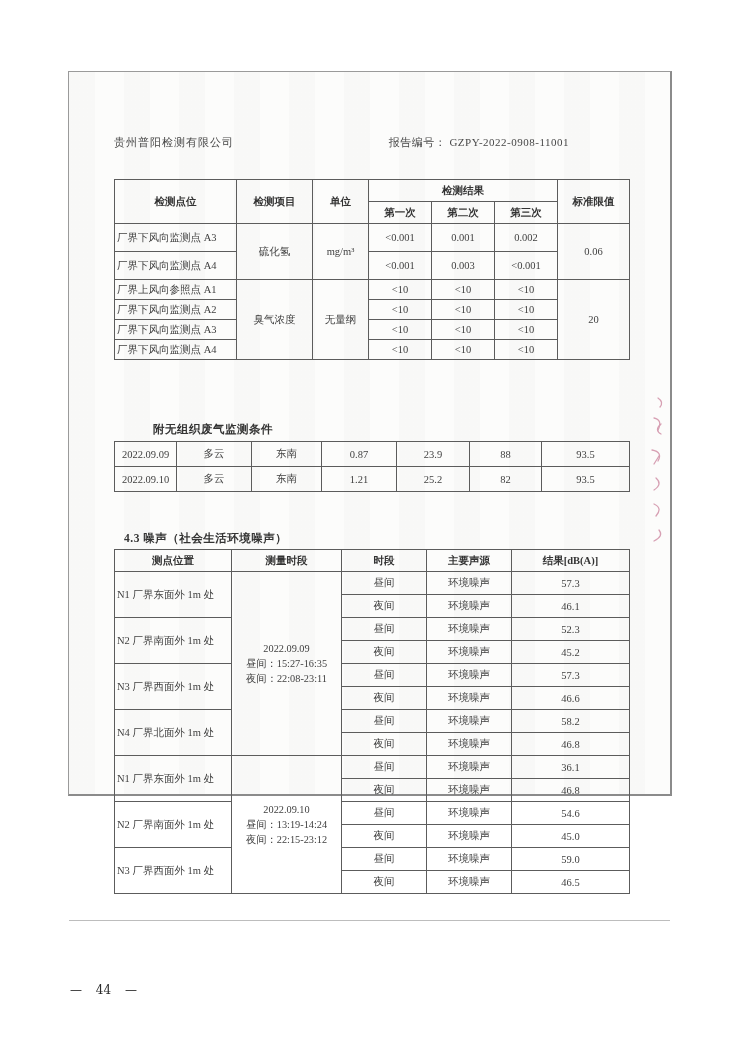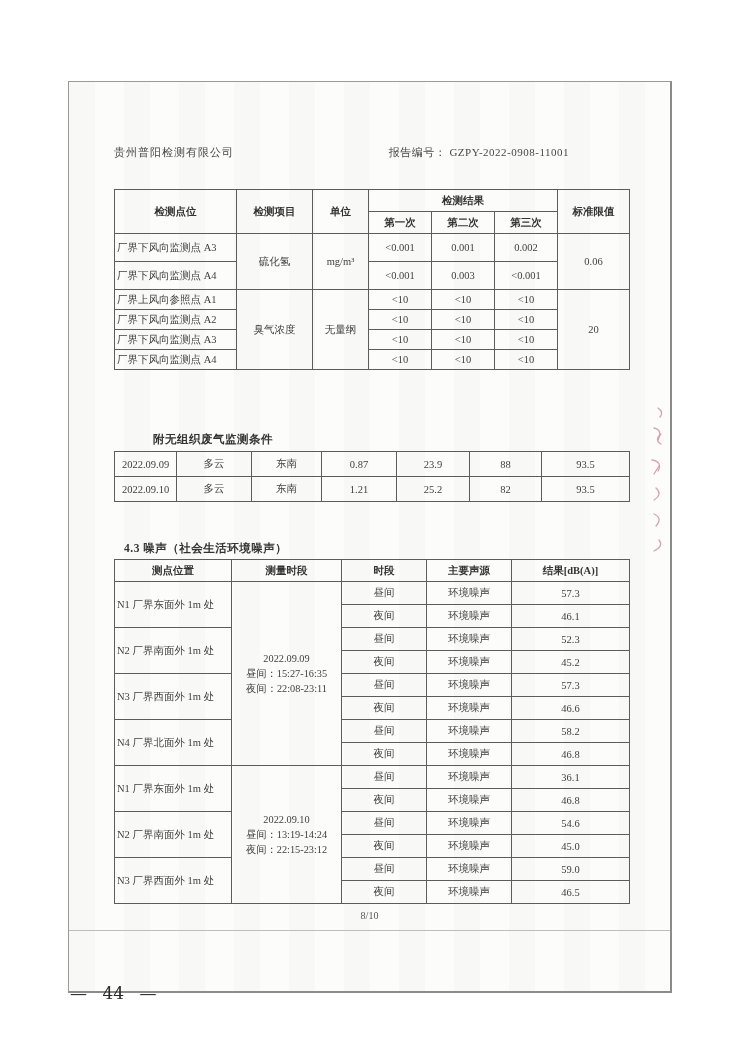--- a/index.html
+++ b/index.html
@@ -1,20 +1,20 @@
 <!DOCTYPE html>
 <html><head>
 <meta charset="utf-8">
 <style>
   * { margin:0; padding:0; box-sizing:border-box; }
   html,body { width:740px; height:1046px; background:#ffffff; overflow:hidden; }
   body { position:relative; font-family:"Liberation Serif","DejaVu Serif",serif; color:#3d3d3d; }
 
   .page {
-    position:absolute; left:68px; top:81px; width:604px; height:912px;
+    position:absolute; left:68px; top:71px; width:604px; height:725px;
     background:#fcfcfb;
     background-image:repeating-linear-gradient(90deg, rgba(0,0,0,0.015) 0 26px, rgba(0,0,0,0) 26px 55px);
     border:1px solid #9a9a9a; border-right:2px solid #8b8b8b; border-bottom:2px solid #8b8b8b;
   }
 
   .doc-header { position:absolute; left:45px; top:63px; width:455px; display:flex; justify-content:space-between; font-size:11px; color:#474747; letter-spacing:1px; }
   .doc-header .rn { letter-spacing:0.5px; }
 
   table { border-collapse:collapse; table-layout:fixed; position:absolute; font-size:10.5px; color:#3f3f3f; }
   td, th { border:1px solid #5c5c5c; text-align:center; vertical-align:middle; padding:0 2px; overflow:hidden; }
@@ -38,21 +38,21 @@
   .t3 tr.hd { height:22px; } .t3 tr.dr { height:23px; }
   .t3 td.loc { text-align:left; }
   .t3 td.period { font-size:10.3px; line-height:15px; }
   .t3 td.period span { display:block; }
 
   .footer-rule { position:absolute; left:0; top:848px; width:100%; border-top:1px solid #bdbdbd; }
   .page-indicator { position:absolute; left:0; top:828px; width:100%; text-align:center; font-size:10px; color:#555; }
 
   .pink-mark { position:absolute; left:577px; top:320px; width:22px; height:170px; opacity:0.65; }
 
-  .outer-page-number { position:absolute; left:70px; top:983px; font-size:17px; color:#2b2b2b; word-spacing:10px; font-family:"DejaVu Serif","Liberation Serif",serif; }
+  .outer-page-number { position:absolute; left:70px; top:983px; font-size:12px; color:#2b2b2b; word-spacing:10px; font-family:"DejaVu Serif","Liberation Serif",serif; }
 </style>
 </head>
 <body>
 
 <div class="page">
 
   <div class="doc-header">
     <span>贵州普阳检测有限公司</span>
     <span class="rn"><span>报告编号：</span> <span>GZPY-2022-0908-11001</span></span>
   </div>
@@ -263,21 +263,20 @@
       <td>59.0</td>
     </tr>
     <tr class="dr">
       <td>夜间</td>
       <td>环境噪声</td>
       <td>46.5</td>
     </tr>
   </tbody>
     </table>
 
-  <div class="page-indicator">8/10</div>
   <div class="footer-rule"></div>
 
   <svg class="pink-mark" viewBox="0 0 22 170">
     <g fill="none" stroke="#c4708e" stroke-width="1.3" stroke-linecap="round">
       <path d="M12 6 q6 4 2 9"></path>
       <path d="M8 26 q9 2 4 12"></path>
       <path d="M15 32 q-7 6 0 10"></path>
       <path d="M6 58 q11 2 6 11"></path>
       <path d="M13 64 l-5 8"></path>
       <path d="M10 86 q7 6 -2 12"></path>

